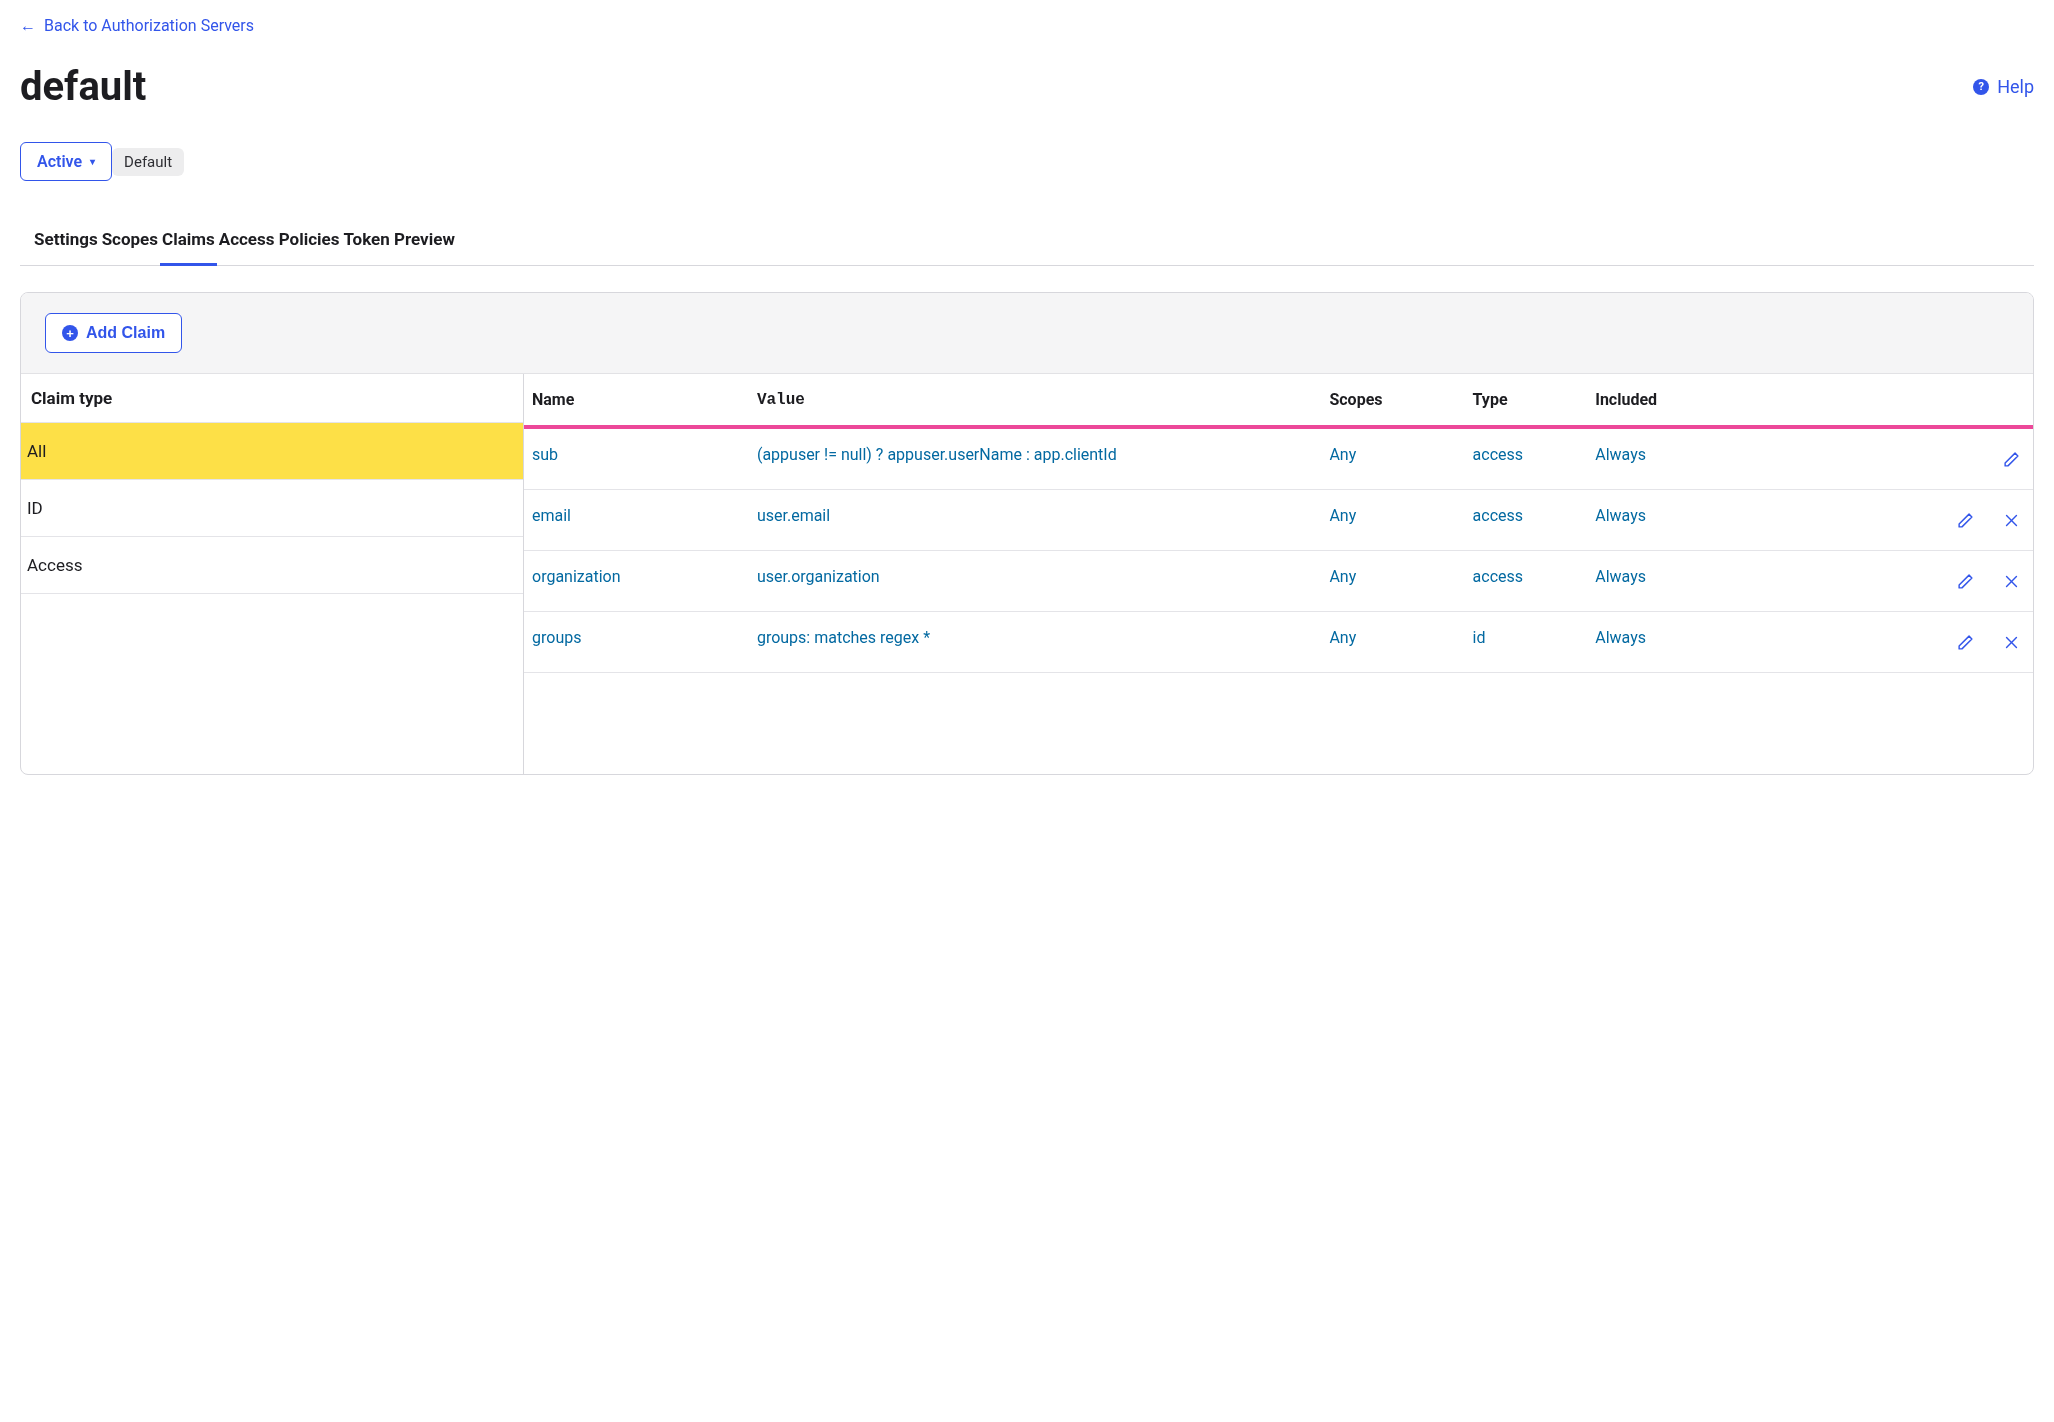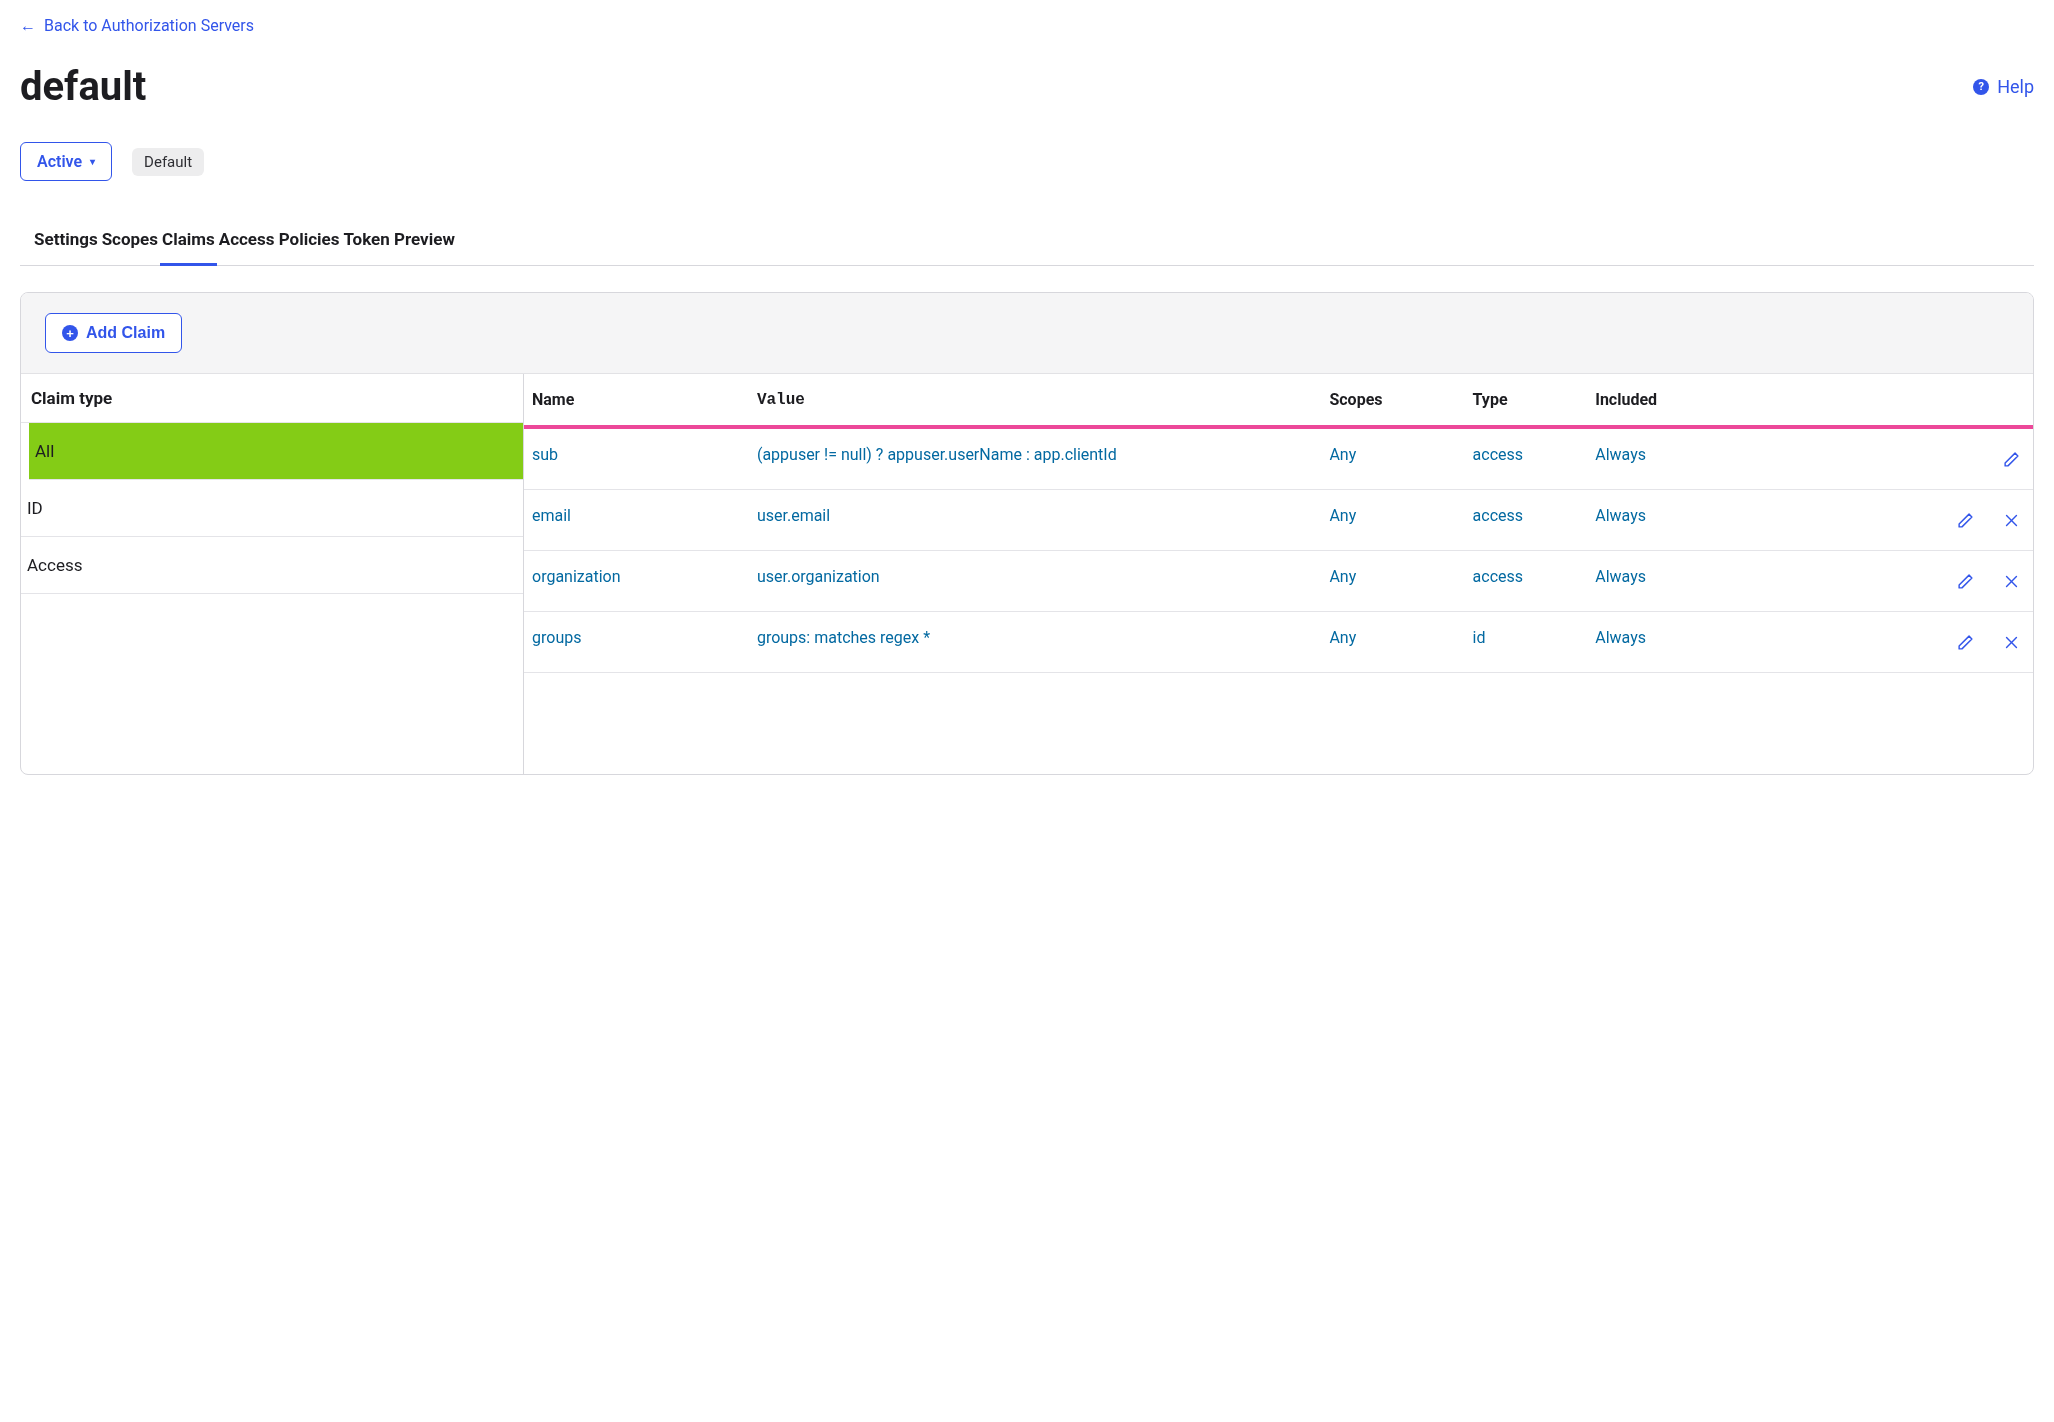--- a/index.html
+++ b/index.html
@@ -53,21 +53,20 @@
     display: inline-flex;
     align-items: center;
     justify-content: center;
     font-size: 11px;
     font-weight: 700;
   }
 
   .status-row {
     display: flex;
     align-items: center;
-    gap: 20px;
     margin-top: 32px;
   }
   .status-dropdown {
     border: 1px solid #3255ea;
     border-radius: 6px;
     padding: 9px 16px;
     color: #3255ea;
     font-weight: 600;
     font-size: 16px;
     display: inline-flex;
@@ -153,21 +152,21 @@
     font-size: 17px;
     color: #1d1d21;
     border-bottom: 1px solid #e4e4e8;
   }
   .sidebar-item {
     padding: 18px 6px;
     font-size: 17px;
     border-bottom: 1px solid #e4e4e8;
     cursor: pointer;
   }
-  .sidebar-item.selected { background: #84cc16; margin-left: 8px; }
+  .sidebar-item.selected { background: #fde047; }
 
   .content { flex: 1; }
   table.claims-table {
     width: 100%;
     border-collapse: collapse;
     font-size: 16px;
   }
   table.claims-table th {
     text-align: left;
     font-weight: 700;

